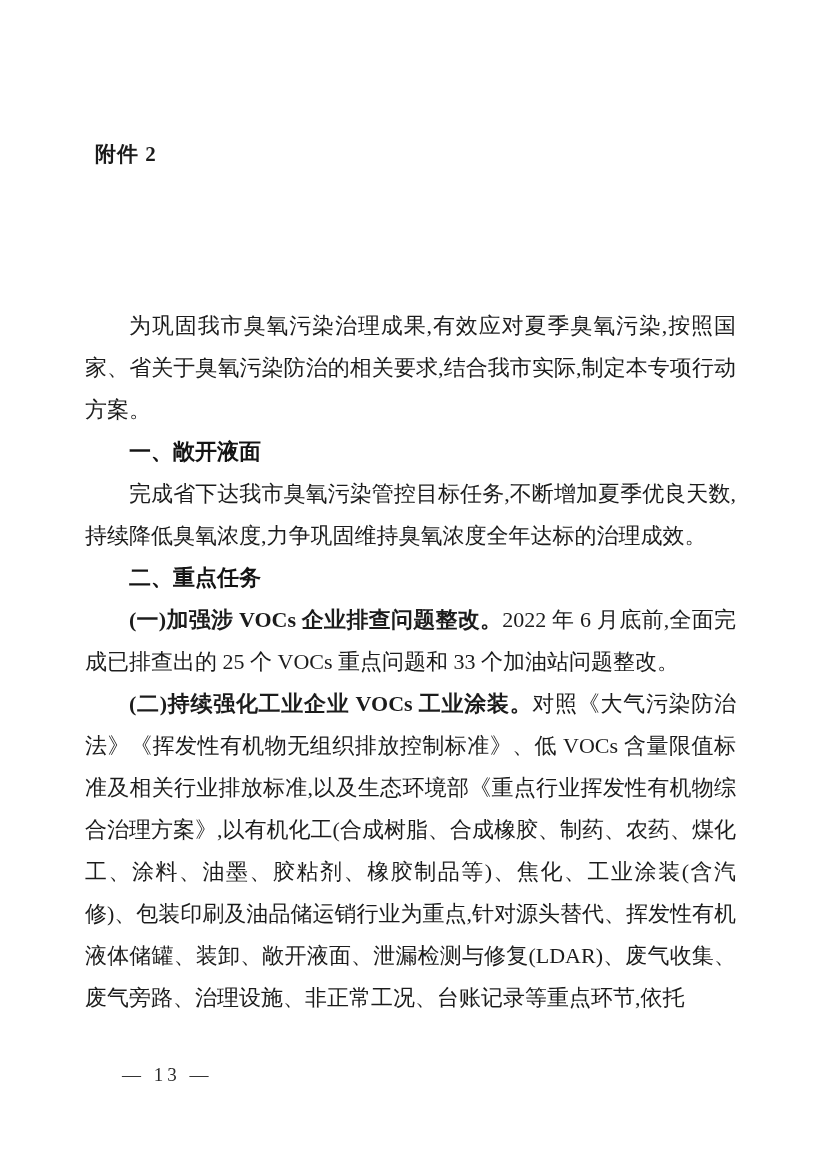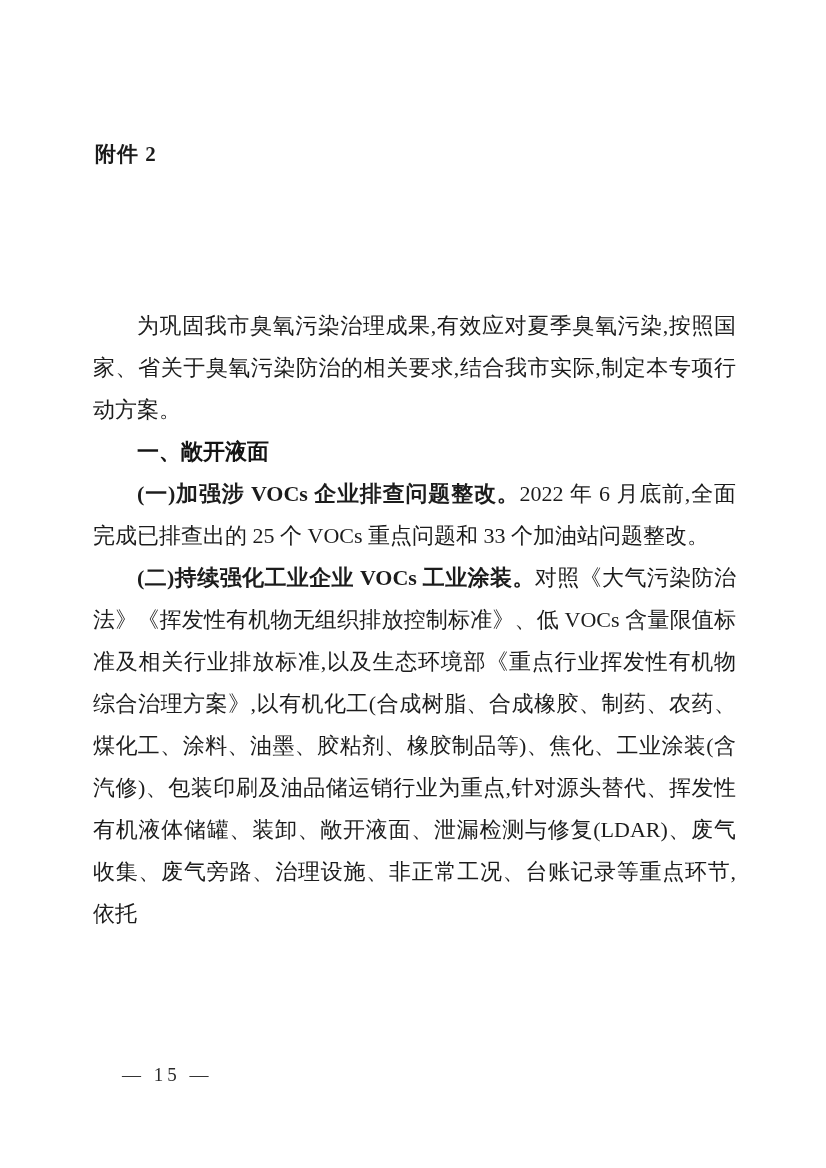--- a/index.html
+++ b/index.html
@@ -36,21 +36,21 @@
     top: 218px;
     text-align: center;
     font-size: 30px;
     font-weight: bold;
     color: #191919;
     letter-spacing: 1px;
   }
 
   .content {
     position: absolute;
-    left: 93px;
+    left: 85px;
     right: 90px;
     top: 305px;
     font-size: 22px;
     line-height: 42px;
     text-align: justify;
     color: #1c1c1c;
   }
 
   .para {
     text-indent: 2em;
@@ -87,27 +87,29 @@
 
   <div class="attachment-label">附件 2</div>
 
 
   <div class="content">
 
     <p class="para">为巩固我市臭氧污染治理成果,有效应对夏季臭氧污染,按照国家、省关于臭氧污染防治的相关要求,结合我市实际,制定本专项行动方案。</p>
 
     <h2 class="section-heading">一、敞开液面</h2>
 
+    <p class="para">完成省下达我市臭氧污染管控目标任务,不断增加夏季优良天数,持续降低臭氧浓度,力争巩固维持臭氧浓度全年达标的治理成效。</p>
 
+    <h2 class="section-heading">二、重点任务</h2>
 
     <p class="para">
       <span class="lead">(一)加强涉 VOCs 企业排查问题整改。</span><span>2022 年 6 月底前,全面完成已排查出的 25 个 VOCs 重点问题和 33 个加油站问题整改。</span>
     </p>
 
     <p class="para">
       <span class="lead">(二)持续强化工业企业 VOCs 工业涂装。</span><span>对照《大气污染防治法》《挥发性有机物无组织排放控制标准》、低 VOCs 含量限值标准及相关行业排放标准,以及生态环境部《重点行业挥发性有机物综合治理方案》,以有机化工(合成树脂、合成橡胶、制药、农药、煤化工、涂料、油墨、胶粘剂、橡胶制品等)、焦化、工业涂装(含汽修)、包装印刷及油品储运销行业为重点,针对源头替代、挥发性有机液体储罐、装卸、敞开液面、泄漏检测与修复(LDAR)、废气收集、废气旁路、治理设施、非正常工况、台账记录等重点环节,依托</span>
     </p>
 
   </div>
 
-  <div class="page-number">— 15 —</div>
+  <div class="page-number">— 13 —</div>
 
 </div>
 
 </body></html>

